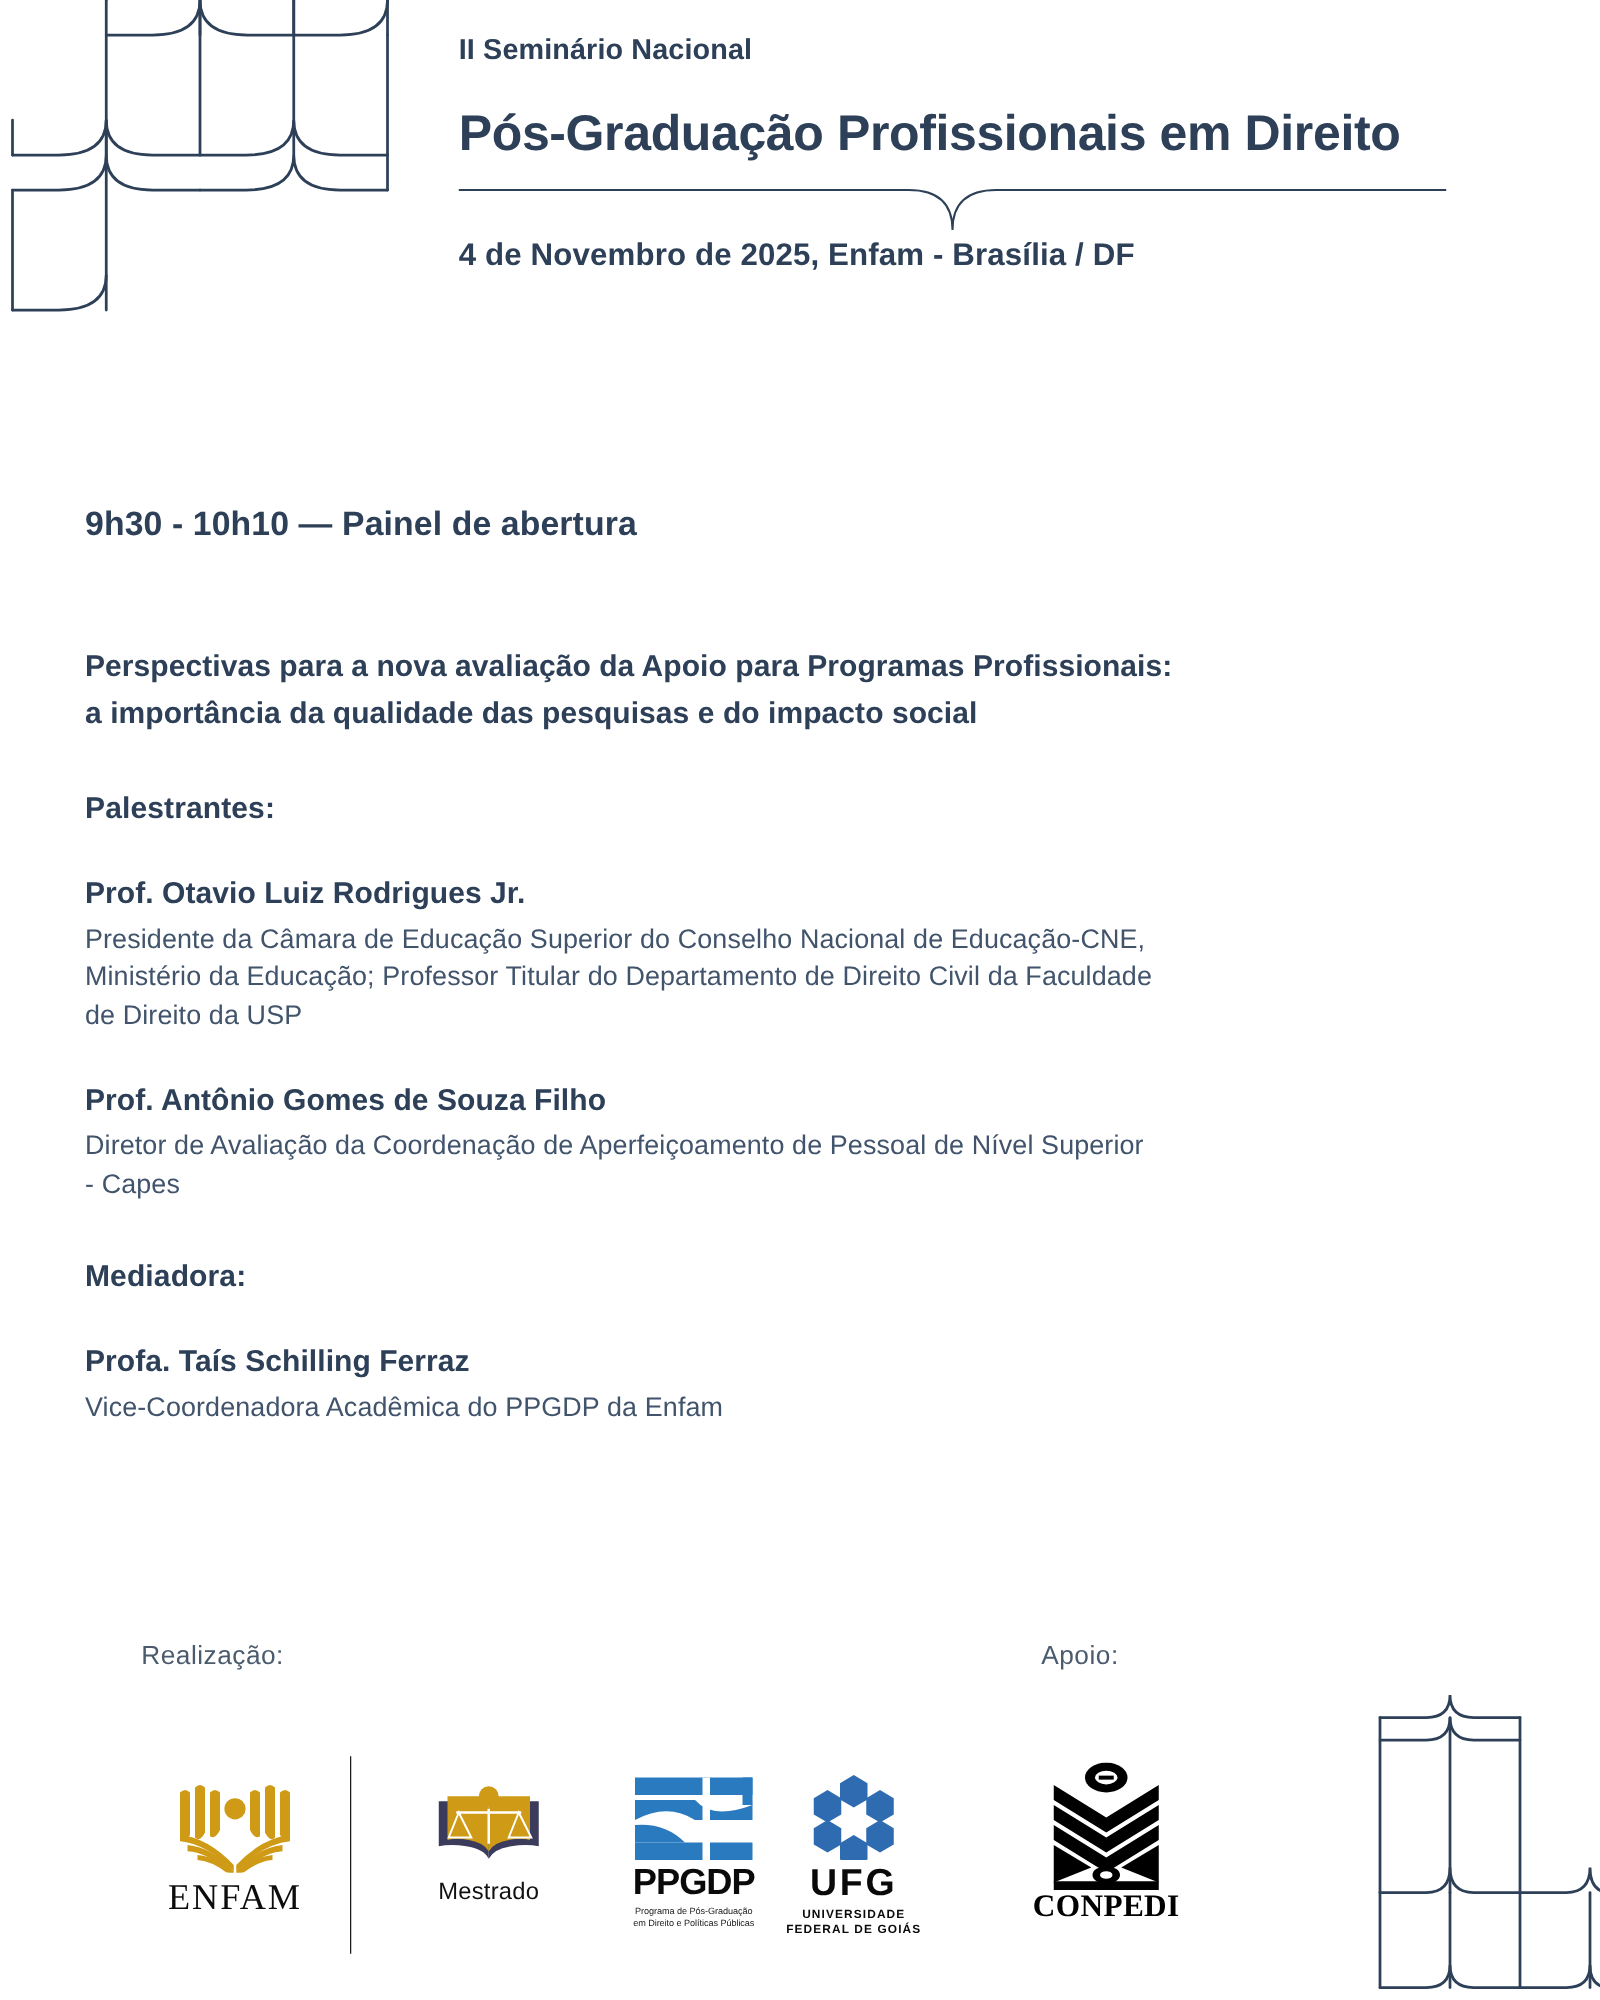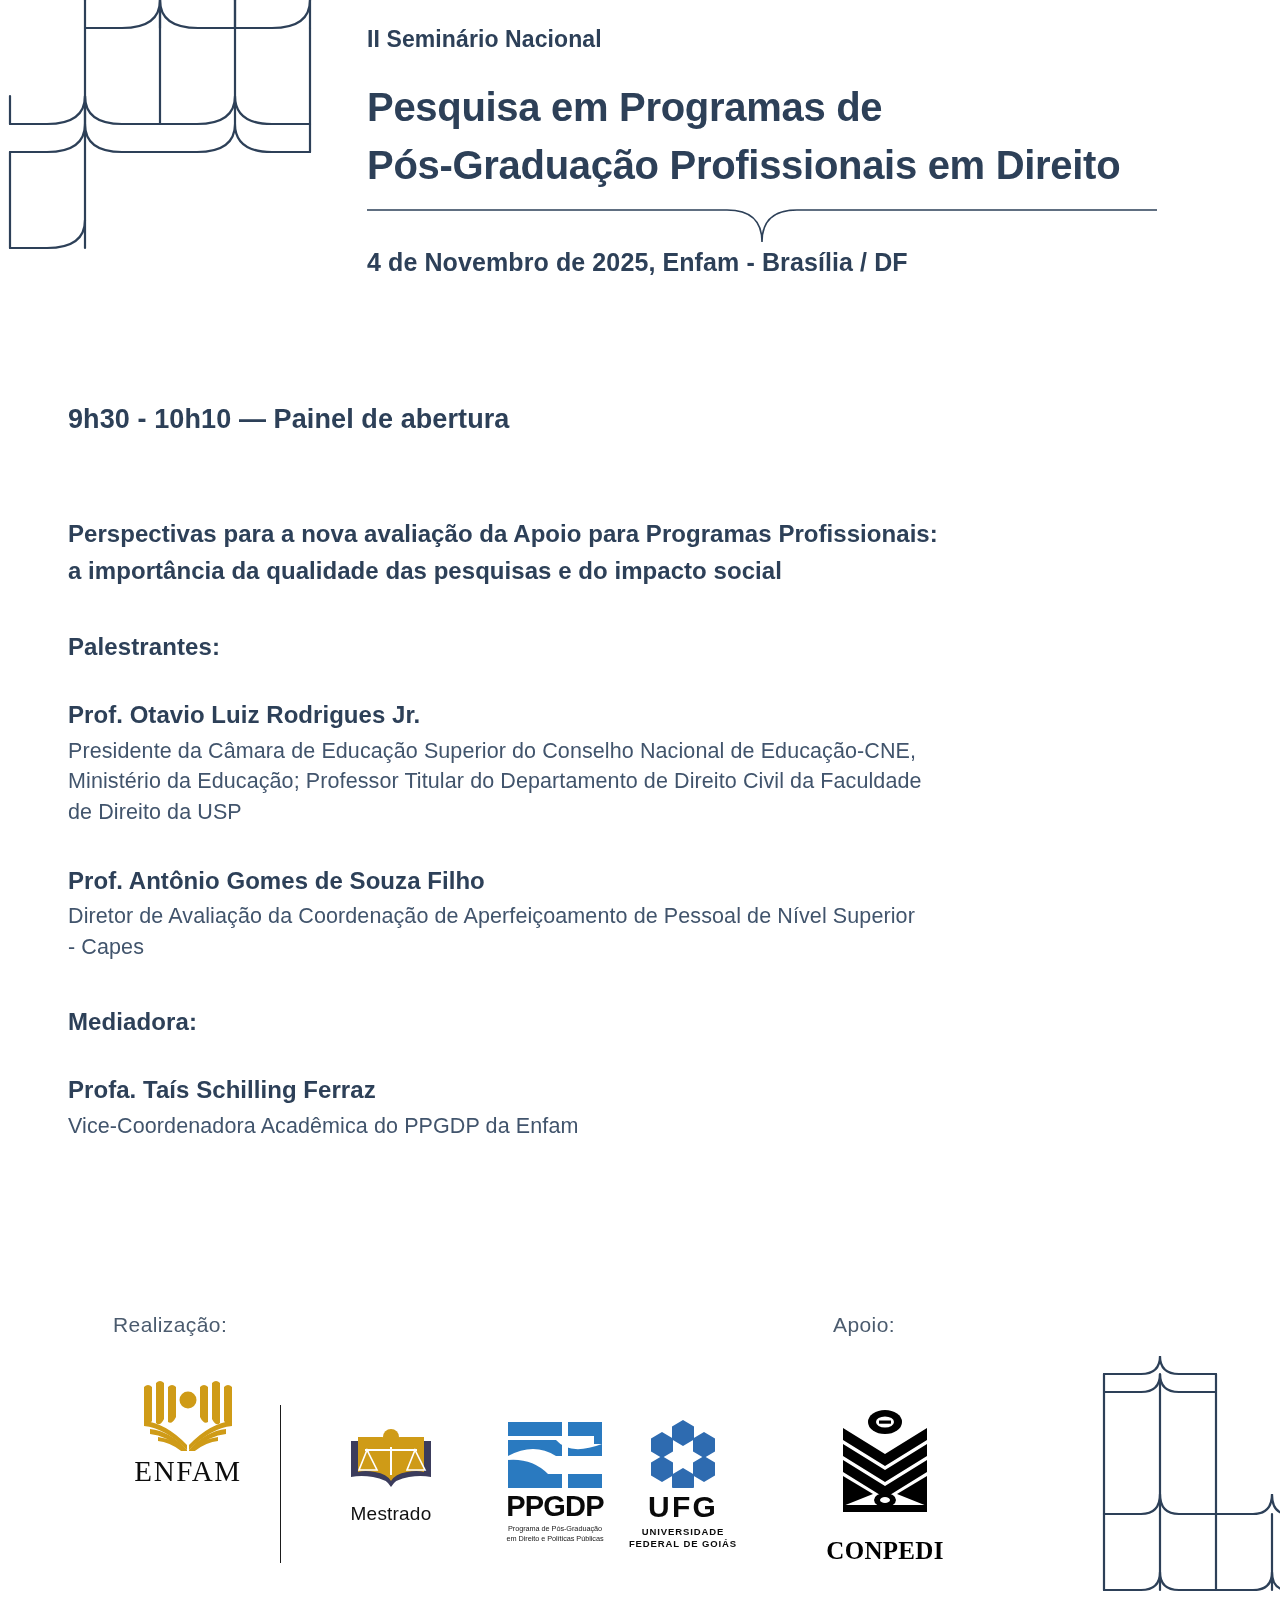--- a/index.html
+++ b/index.html
@@ -154,25 +154,25 @@
     height: 158px;
     background: #1b1b1b;
   }
 
   .logo {
     position: absolute;
     display: flex;
     flex-direction: column;
     align-items: center;
   }
-  .logo-enfam { left: 108px;  top: 1377px; width: 160px; }
+  .logo-enfam { left: 108px;  top: 1424px; width: 160px; }
   .logo-mestrado { left: 326px; top: 1427px; width: 130px; }
   .logo-ppgdp { left: 495px;  top: 1420px; width: 120px; }
   .logo-ufg   { left: 628px;  top: 1420px; width: 110px; }
-  .logo-conpedi { left: 820px; top: 1410px; width: 130px; gap: 25px; }
+  .logo-conpedi { left: 820px; top: 1410px; width: 130px; }
 
   .logo-wordmark-enfam {
     margin-top: 4px;
     font-family: "Liberation Serif", serif;
     font-size: 29px;
     letter-spacing: 1.6px;
     color: #0d0d0d;
   }
   .logo-wordmark-mestrado {
     margin-top: 4px;
@@ -267,21 +267,20 @@
         <path d="M235 62 Q235 90 235 90"></path>
         <path d="M85 158 Q85 186 85 186"></path>
       </g>
     </svg>
   </div>
 
   <div class="header">
     <div class="kicker">II Seminário Nacional</div>
 
     <div class="main-title">
-      <span class="tl">Pesquisa em Programas de</span>
       <span class="tl">Pós-Graduação Profissionais em Direito</span>
     </div>
 
     <div class="title-divider">
       <svg width="790" height="36" viewBox="0 0 790 36" fill="none" xmlns="http://www.w3.org/2000/svg">
         <path d="M0 2 H360 Q395 2 395 34 Q395 2 430 2 H790" stroke="#2d4058" stroke-width="1.6" fill="none" stroke-linecap="round"></path>
       </svg>
     </div>
 
     <div class="event-date">4 de Novembro de 2025, Enfam - Brasília / DF</div>

